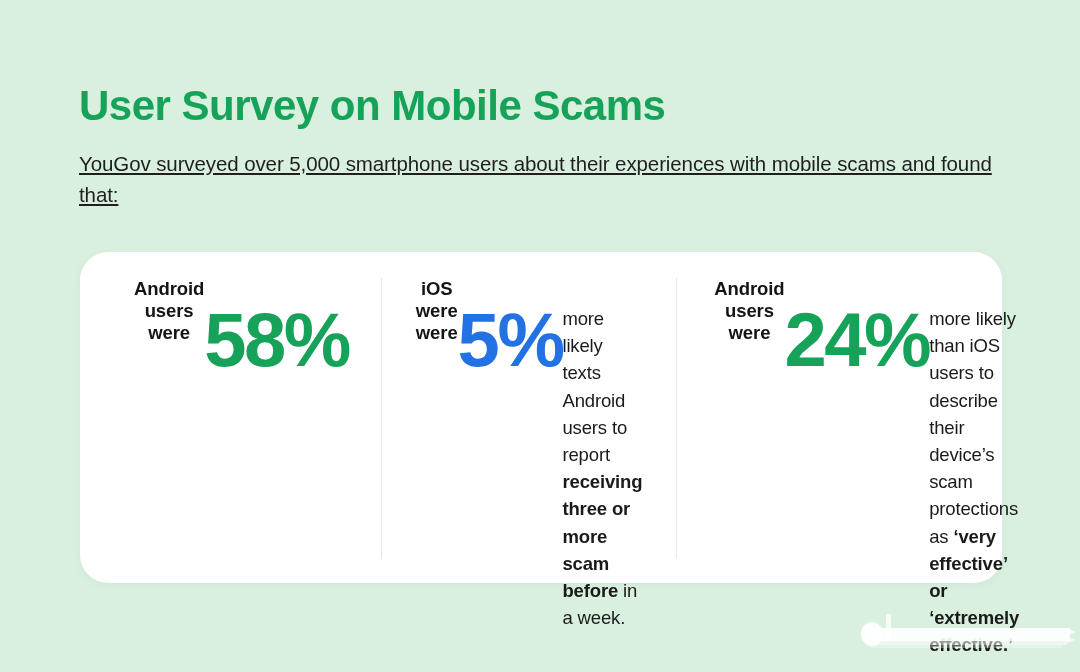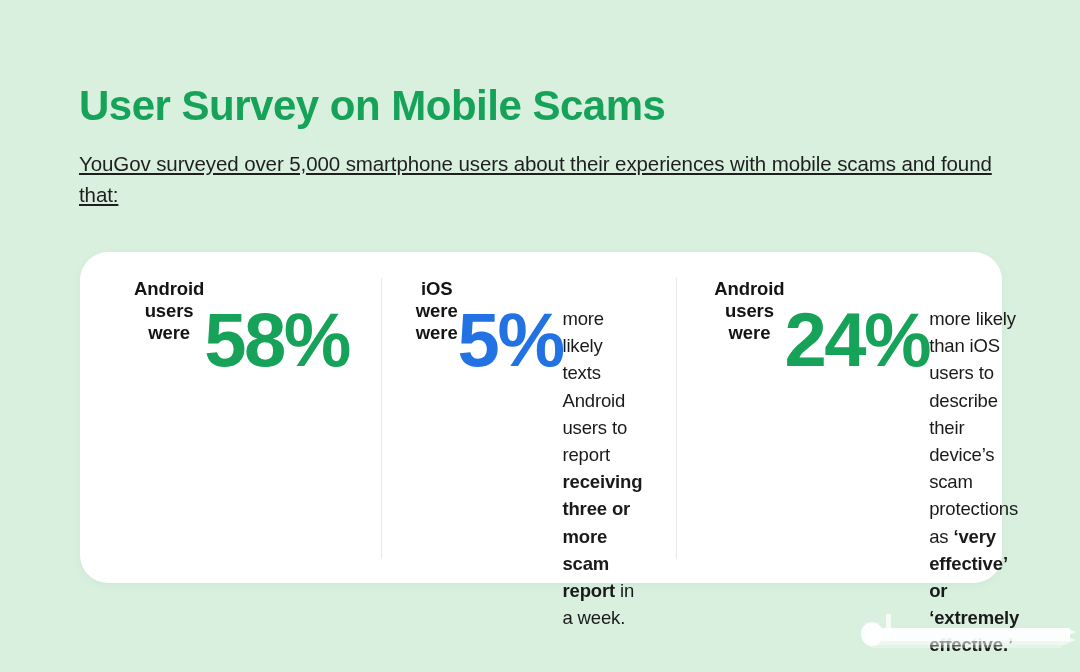--- a/index.html
+++ b/index.html
@@ -146,21 +146,21 @@
   <div class="stats-card">
 
     <div class="stat-col col-1">
       <p class="stat-heading">Android users were</p>
       <p class="stat-number green">58%</p>
     </div>
 
     <div class="stat-col col-2">
       <p class="stat-heading">iOS were were</p>
       <p class="stat-number blue">5%</p>
-      <p class="stat-body"><span>more likely texts Android users to report </span><b>receiving three or more scam report</b><span> in a week.</span></p>
+      <p class="stat-body"><span>more likely texts Android users to report </span><b>receiving three or more scam before</b><span> in a week.</span></p>
     </div>
 
     <div class="stat-col col-3">
       <p class="stat-heading">Android users were</p>
       <p class="stat-number green">24%</p>
       <p class="stat-body"><span>more likely than iOS users to describe their device’s scam protections as </span><b>‘very effective’ or ‘extremely effective.’</b></p>
     </div>
 
   </div>
 

